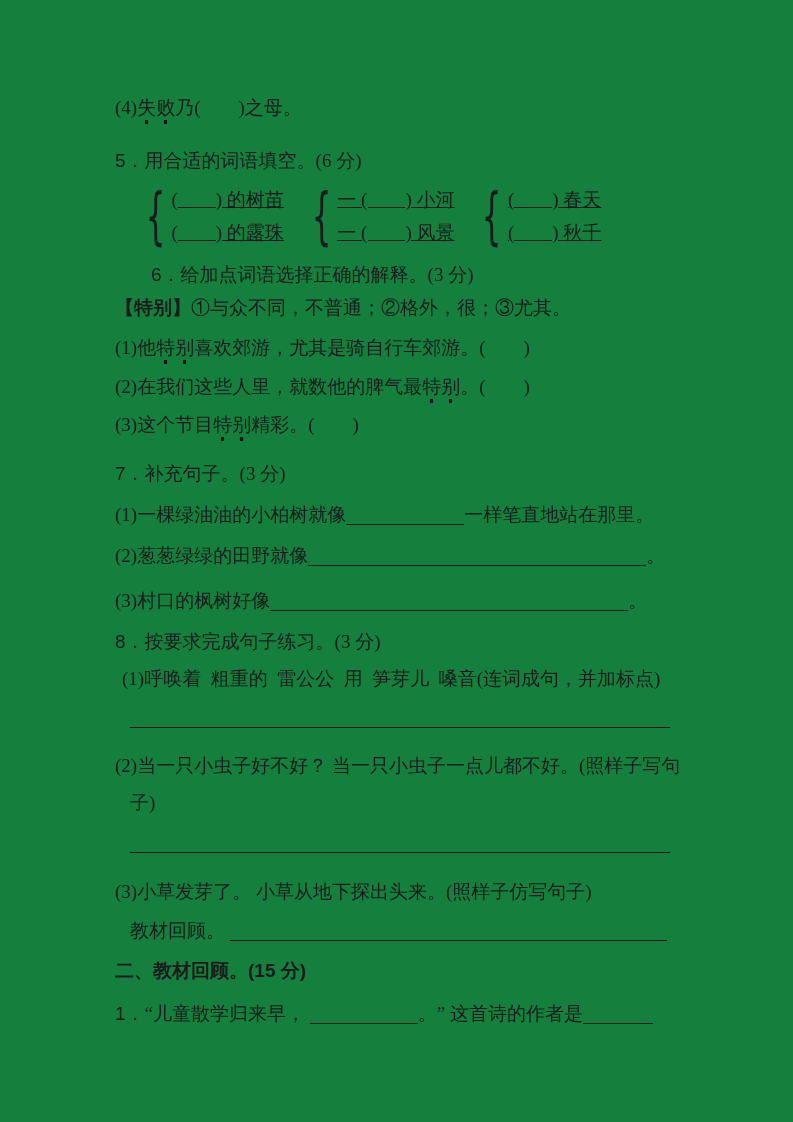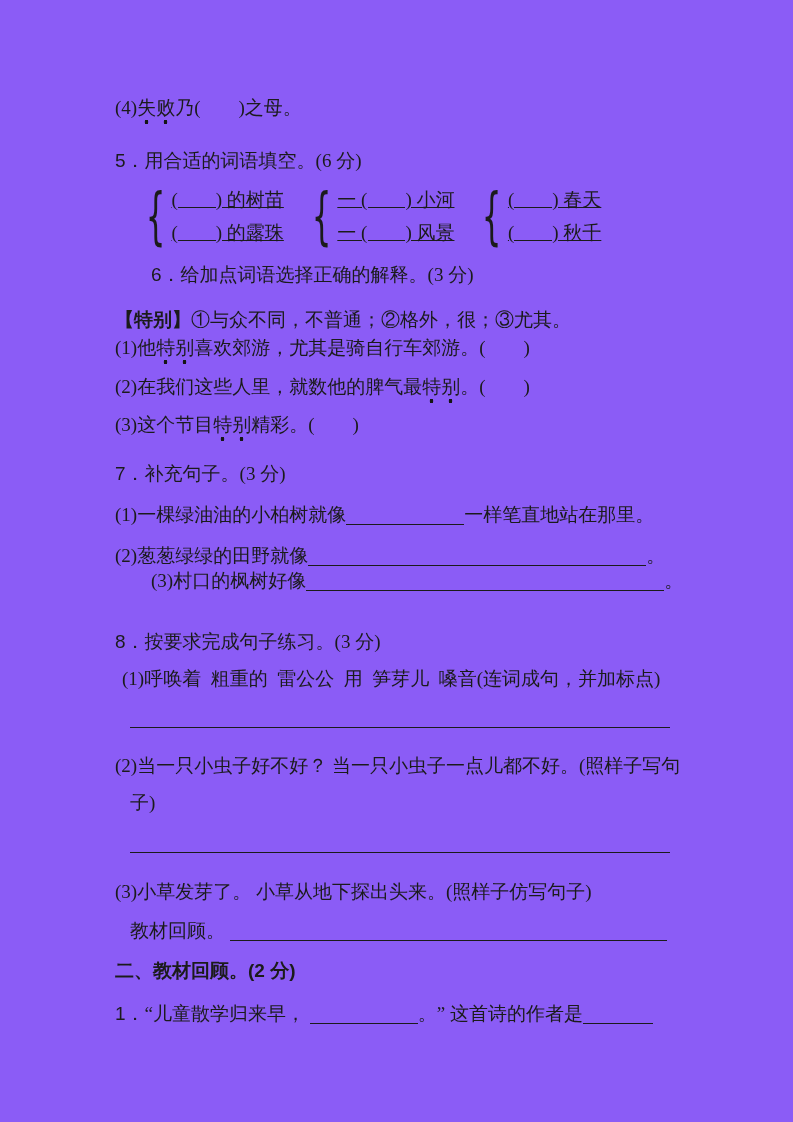--- a/index.html
+++ b/index.html
@@ -57,36 +57,36 @@
     transform:scaleX(0.5);
     margin:0 -4px 0 -6px;
     font-weight:400;
   }
   .rows{display:flex;flex-direction:column;}
   .brow{line-height:33px;text-decoration:underline;}
 </style>
 </head>
 <body>
 
-<div class="page" style="background: #8b5cf6; color: rgb(27, 27, 27);">
+<div class="page" style="background: #15803d; color: rgb(27, 27, 27);">
     <div class="line" style="top: 93px; left: 115px;"><span>(4)</span><span class="em">失败</span><span>乃(　　)之母。</span></div>
     <div class="line" style="top: 146px; left: 115px;"><span class="sans">5．</span><span>用合适的词语填空。(6 分)</span></div>
     <div class="braces" style="top: 183px; left: 142px;"><div class="group"><span class="brace">{</span><div class="rows"><div class="brow">(　　) 的树苗</div><div class="brow">(　　) 的露珠</div></div></div><div class="group"><span class="brace">{</span><div class="rows"><div class="brow">一 (　　) 小河</div><div class="brow">一 (　　) 风景</div></div></div><div class="group"><span class="brace">{</span><div class="rows"><div class="brow">(　　) 春天</div><div class="brow">(　　) 秋千</div></div></div></div>
     <div class="line" style="top: 260px; left: 115px; margin-left: 36px;"><span class="sans">6．</span><span>给加点词语选择正确的解释。(3 分)</span></div>
-    <div class="line" style="top: 305px; left: 115px;"><span class="bold sans">【特别】</span><span>①与众不同，不普通；②格外，很；③尤其。</span></div>
+    <div class="line" style="top: 293px; left: 115px;"><span class="bold sans">【特别】</span><span>①与众不同，不普通；②格外，很；③尤其。</span></div>
     <div class="line" style="top: 333px; left: 115px;"><span>(1)他</span><span class="em">特别</span><span>喜欢郊游，尤其是骑自行车郊游。(　　)</span></div>
     <div class="line" style="top: 372px; left: 115px;"><span>(2)在我们这些人里，就数他的脾气最</span><span class="em">特别</span><span>。(　　)</span></div>
     <div class="line" style="top: 410px; left: 115px;"><span>(3)这个节目</span><span class="em">特别</span><span>精彩。(　　)</span></div>
     <div class="line" style="top: 459px; left: 115px;"><span class="sans">7．</span><span>补充句子。(3 分)</span></div>
     <div class="line" style="top: 500px; left: 115px;"><span>(1)一棵绿油油的小柏树就像</span><span class="blank" style="width: 118px;"></span><span>一样笔直地站在那里。</span></div>
     <div class="line" style="top: 541px; left: 115px;"><span>(2)葱葱绿绿的田野就像</span><span class="blank" style="width: 338px;"></span><span>。</span></div>
-    <div class="line" style="top: 566px; left: 115px; margin-left: 36px;"><span>(3)村口的枫树好像</span><span class="blank" style="width: 358px;"></span><span>。</span></div>
+    <div class="line" style="top: 586px; left: 115px;"><span>(3)村口的枫树好像</span><span class="blank" style="width: 358px;"></span><span>。</span></div>
     <div class="line" style="top: 627px; left: 115px;"><span class="sans">8．</span><span>按要求完成句子练习。(3 分)</span></div>
     <div class="line" style="top: 664px; left: 122px;"><span>(1)呼唤着  粗重的  雷公公  用  笋芽儿  嗓音(连词成句，并加标点)</span></div>
     <div class="rule" style="width: 540px; top: 727px; left: 130px;"></div>
     <div class="line" style="top: 751px; left: 115px;"><span>(2)当一只小虫子好不好？ 当一只小虫子一点儿都不好。(照样子写句</span></div>
     <div class="line" style="top: 788px; left: 130px;"><span>子)</span></div>
     <div class="rule" style="width: 540px; top: 852px; left: 130px;"></div>
     <div class="line" style="top: 877px; left: 115px;"><span>(3)小草发芽了。 小草从地下探出头来。(照样子仿写句子)</span></div>
     <div class="line" style="top: 916px; left: 130px;"><span>教材回顾。 </span><span class="blank" style="width: 437px;"></span></div>
-    <div class="line" style="top: 956px; left: 115px;"><span class="bold sans">二、教材回顾。(2 分)</span></div>
+    <div class="line" style="top: 956px; left: 115px;"><span class="bold sans">二、教材回顾。(15 分)</span></div>
     <div class="line" style="top: 999px; left: 115px;"><span class="sans">1．</span><span>“儿童散学归来早， </span><span class="blank" style="width: 108px;"></span><span>。” 这首诗的作者是</span><span class="blank" style="width: 70px;"></span></div>
   </div>
 
 </body></html>

